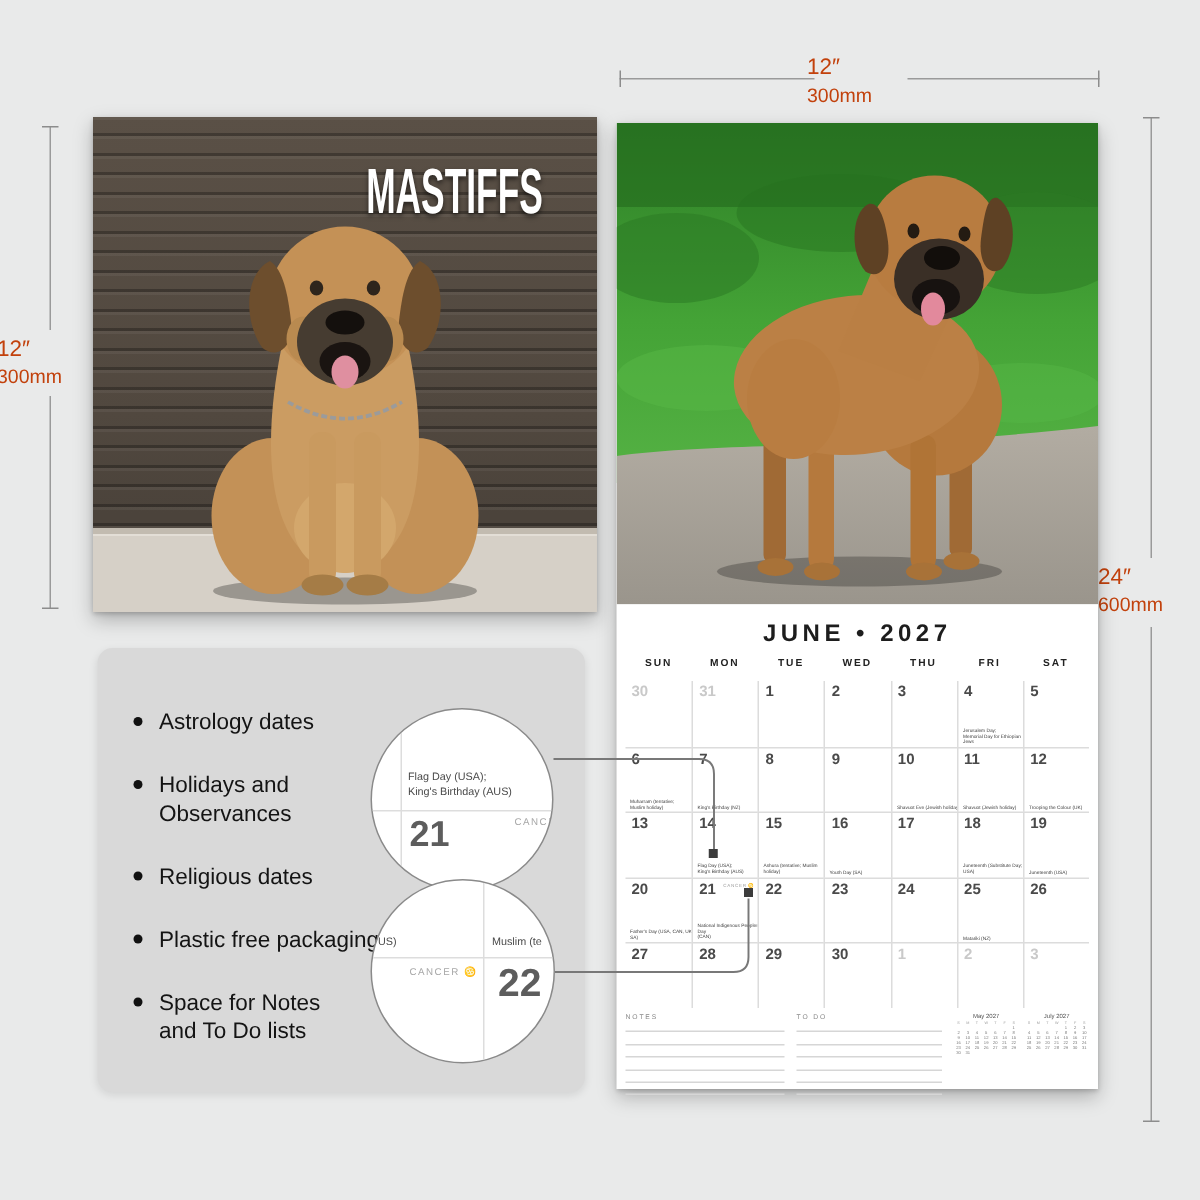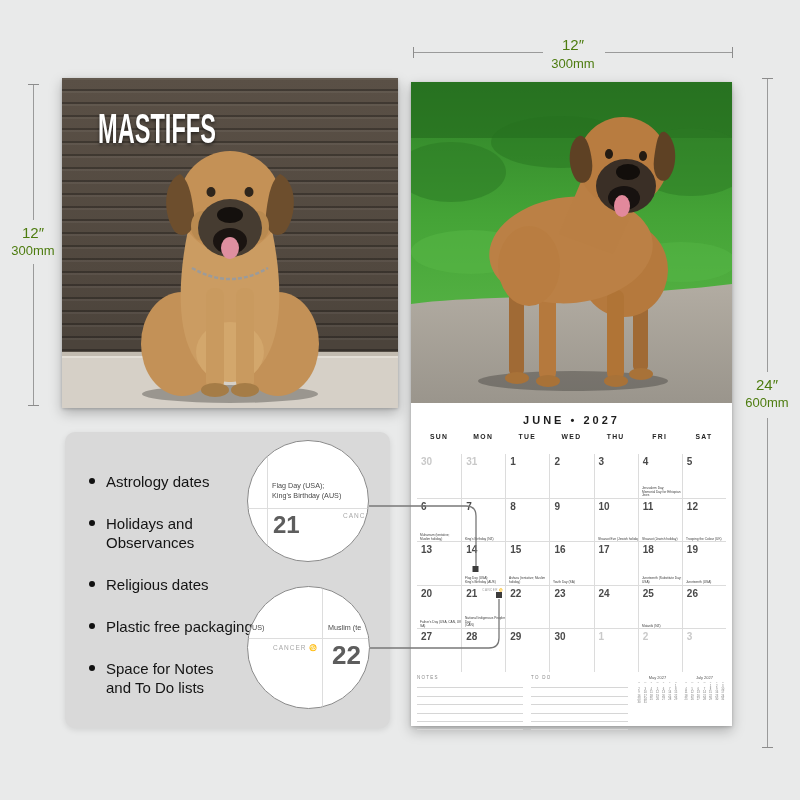--- a/index.html
+++ b/index.html
@@ -2,45 +2,45 @@
 <html><head>
 <meta charset="utf-8">
 <style>
   html,body{margin:0;padding:0;background:#e9eaea;}
   *{box-sizing:border-box;font-family:"Liberation Sans",sans-serif;}
   .scene{position:relative;width:800px;height:800px;background:#e9eaea;overflow:hidden;}
 
   
   .dim-seg{position:absolute;background:#9a9a9a;}
   .dim-tick{position:absolute;background:#8c8c8c;}
-  .dim-label{position:absolute;text-align:center;color:#4d7c0f;}
+  .dim-label{position:absolute;text-align:left;color:#c2410c;}
   .dim-in{font-size:15px;line-height:17px;}
   .dim-mm{font-size:13px;line-height:15px;}
 
   
   .cover{position:absolute;left:62px;top:78px;width:336px;height:330px;z-index:5;
     background:linear-gradient(180deg,#5a5046 0%,#51483f 60%,#4b433b 80%),#51483f;
     box-shadow:0 5px 12px rgba(0,0,0,.25),0 1px 3px rgba(0,0,0,.18);overflow:hidden;}
   .cover .slats{position:absolute;left:0;top:0;right:0;height:278px;
     background:repeating-linear-gradient(180deg,rgba(255,255,255,.05) 0 2px,rgba(0,0,0,0) 2px 11px,rgba(0,0,0,.28) 11px 13px);}
   .cover .floor{position:absolute;left:0;bottom:0;right:0;height:56px;background:linear-gradient(180deg,#e3ded6 0 10%,#d6d0c7 10% 100%);}
   .cover .floor-edge{position:absolute;left:0;right:0;bottom:52px;height:4px;background:#c2bbb0;}
   .badge{position:absolute;left:50%;top:8px;transform:translateX(-50%);background:#b17c44;color:#fff;
     font-size:9.5px;letter-spacing:3.5px;padding:6px 13px 5px;white-space:nowrap;z-index:3;}
-  .cover-title{position:absolute;left:0;right:0;top:27px;text-align:left;z-index:3;}
+  .cover-title{position:absolute;left:0;right:0;top:27px;text-align:right;z-index:3;}
   .cover-title .squeeze{display:inline-block;transform:scale(.62,1.12);transform-origin:center top;
     font-weight:700;font-size:38px;color:#fff;letter-spacing:0;text-shadow:0 2px 4px rgba(0,0,0,.55);}
   .cover-dog{position:absolute;left:0;bottom:0;z-index:2;}
 
   
   .page{position:absolute;left:411px;top:82px;width:321px;height:644px;background:#fff;z-index:5;
     box-shadow:0 5px 12px rgba(0,0,0,.25),0 1px 3px rgba(0,0,0,.18);}
   .photo{position:absolute;left:0;top:0;width:321px;height:321px;overflow:hidden;}
   .cal{position:absolute;left:0;top:321px;right:0;bottom:0;}
-  .cal-title{margin-top:11px;text-align:center;font-size:11px;font-weight:700;letter-spacing:3px;color:#1d1d1d;}
+  .cal-title{margin-top:11px;text-align:center;font-size:16px;font-weight:700;letter-spacing:3px;color:#1d1d1d;}
   .weekday-row{display:grid;grid-template-columns:repeat(7,1fr);margin:7px 6px 0 6px;}
   .weekday-row .wd{text-align:center;font-size:6.8px;font-weight:700;letter-spacing:1.3px;color:#222;}
   .grid{position:absolute;left:6px;right:6px;top:51px;height:218px;display:grid;
     grid-template-columns:repeat(7,1fr);grid-template-rows:repeat(5,1fr);}
   .cell{position:relative;overflow:hidden;}
   .cell.bl{border-left:1px solid #dcdcdc;}
   .cell.bt{border-top:1px solid #dcdcdc;}
   .cell .num{padding:2px 0 0 4px;font-size:10px;font-weight:600;color:#4a4a4a;}
   .cell.out .num{color:#c9c9c9;}
   .holw{position:absolute;left:3px;bottom:1px;width:200%;transform:scale(.5);transform-origin:left bottom;}
@@ -501,21 +501,21 @@
         <li><div class="dot"></div>Astrology dates</li>
         <li><div class="dot"></div>Holidays and
 Observances</li>
         <li><div class="dot"></div>Religious dates</li>
         <li><div class="dot"></div>Plastic free packaging</li>
         <li><div class="dot"></div>Space for Notes
 and To Do lists</li>
       </ul>
   </div>
 
-  <div class="callout" style="left:247px;top:440px;width:122px;height:122px;">
+  <div class="callout" style="left:247px;top:472px;width:122px;height:122px;">
     <div class="co-vline" style="left:19px;"></div>
     <div class="co-hline" style="top:67px;"></div>
     <div class="co-hol" style="left:24px;top:40px;">Flag Day (USA);
 King's Birthday (AUS)</div>
     <div class="co-day" style="left:25px;top:70px;">21</div>
     <div class="co-astro" style="left:95px;top:71px;">CANCER ♋</div>
   </div>
 
   <div class="callout" style="left:247px;top:586px;width:123px;height:123px;">
     <div class="co-vline" style="left:74px;"></div>

